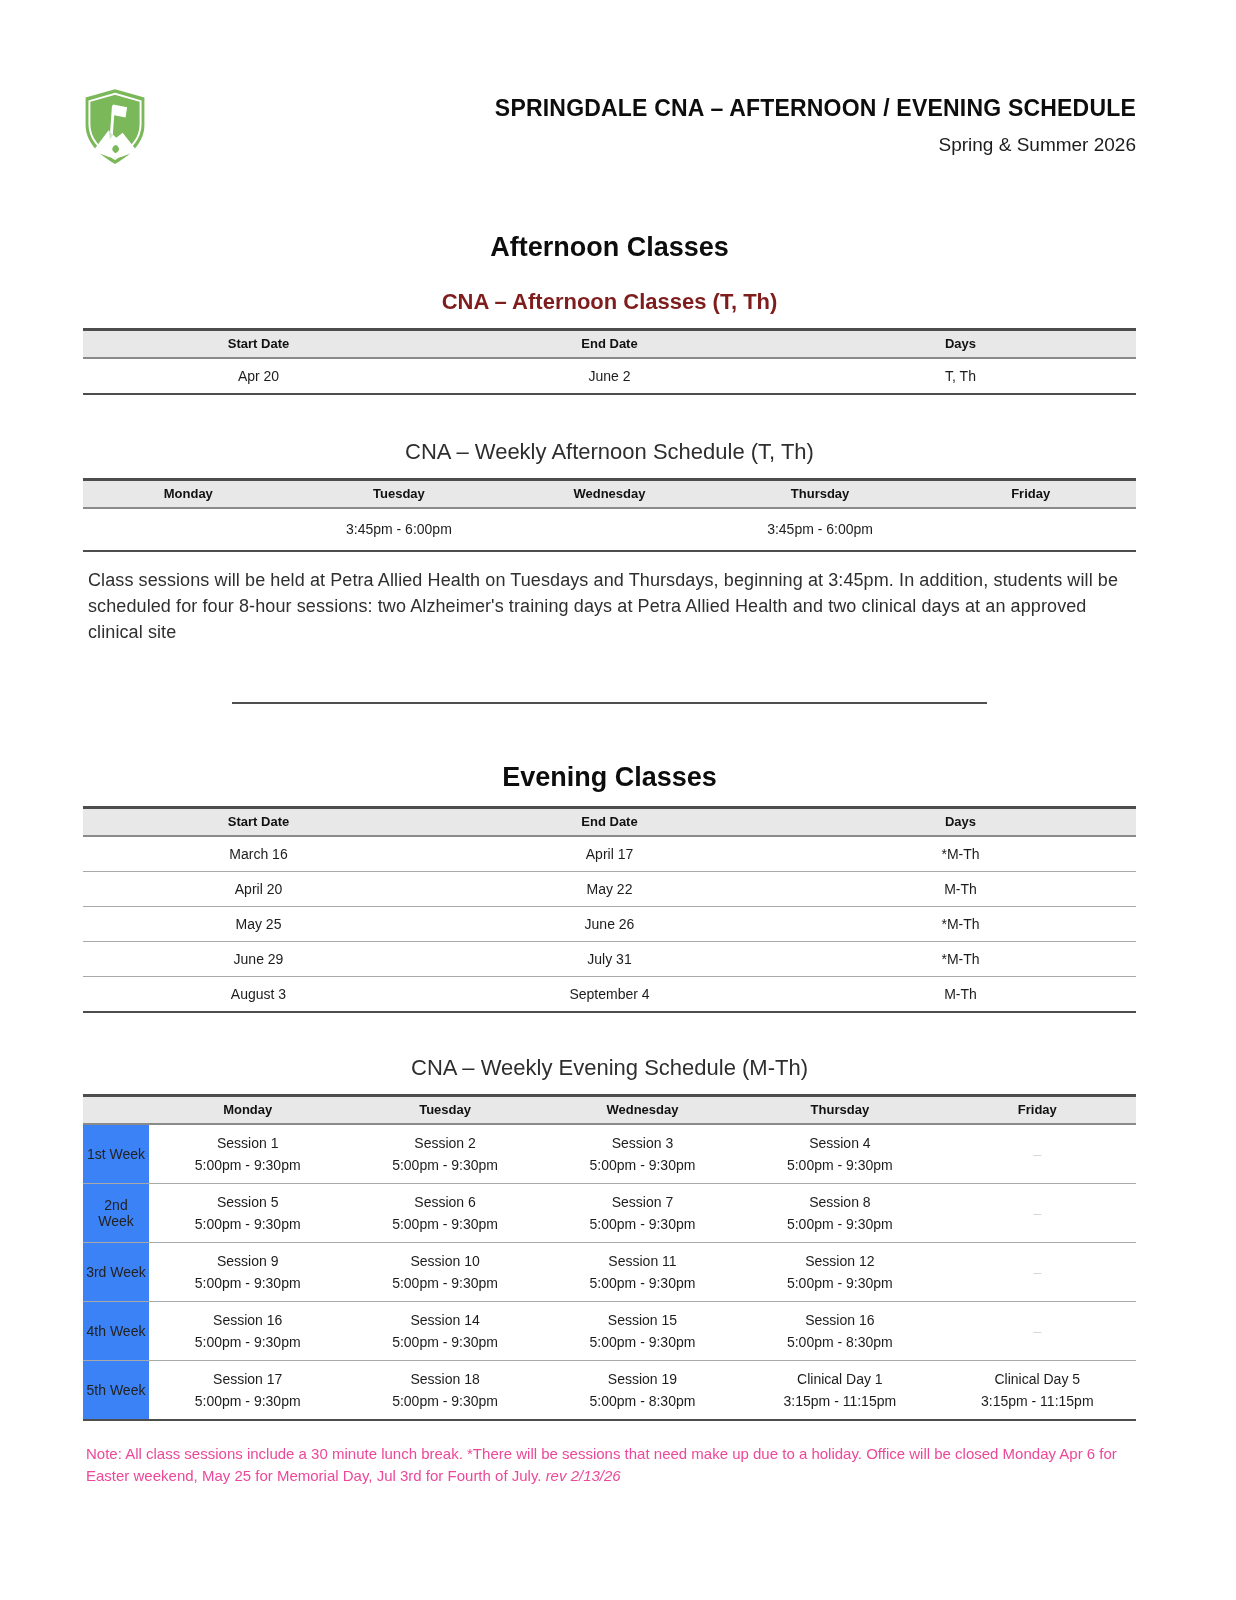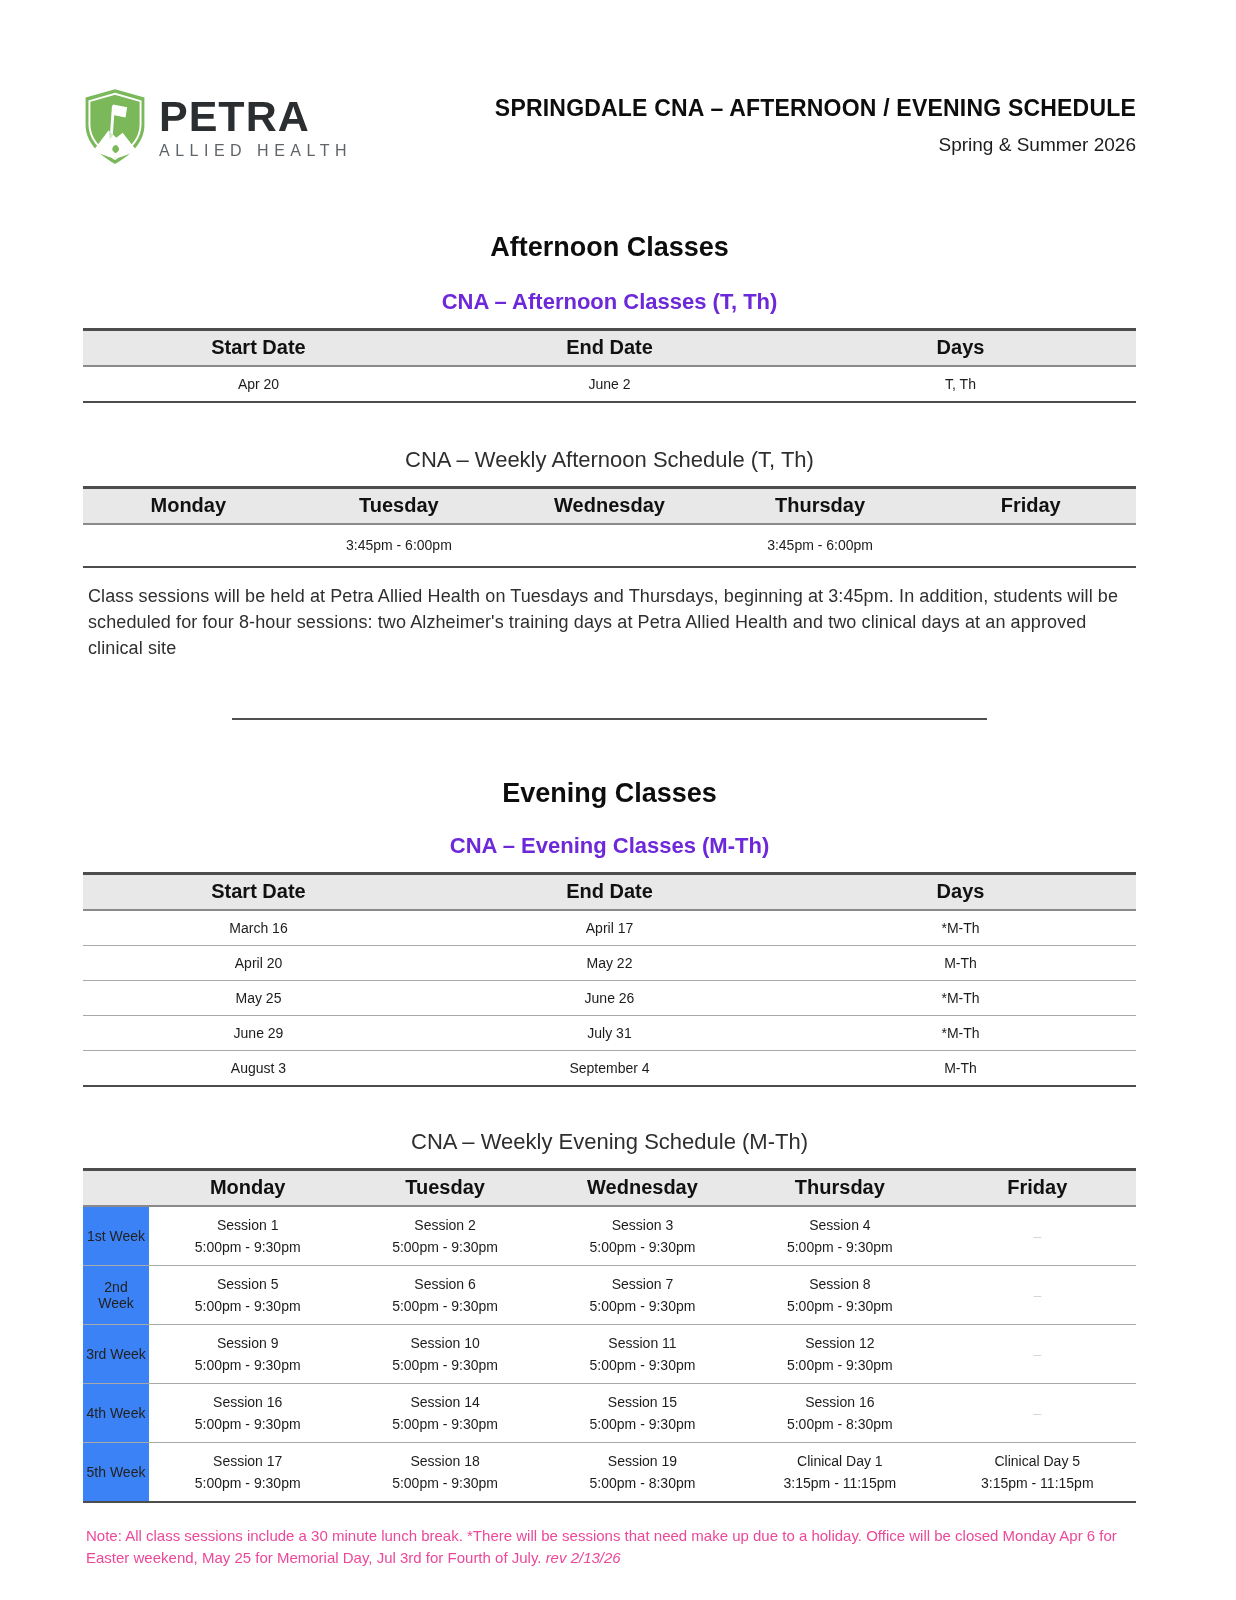--- a/index.html
+++ b/index.html
@@ -61,21 +61,21 @@
   .section-title {
     text-align: center;
     font-size: 27px;
     font-weight: bold;
     color: #0d0d0d;
   }
   .table-title {
     text-align: center;
     font-size: 22px;
     font-weight: bold;
-    color: #6d28d9;
+    color: #7f1d1d;
   }
   .table-title.light {
     font-weight: normal;
     color: #2e2e2e;
   }
 
   #afternoon-title { margin-top: 66px; }
   #afternoon-classes-title { margin-top: 26px; }
   #afternoon-weekly-title { margin-top: 44px; }
   #evening-title { margin-top: 58px; }
@@ -88,21 +88,21 @@
     border-collapse: collapse;
     table-layout: fixed;
   }
   .sched-table { margin-top: 13px; }
   thead tr {
     background: #e8e8e8;
     border-top: 3px solid #4d4d4d;
     border-bottom: 2px solid #8a8a8a;
   }
   th {
-    font-size: 20px;
+    font-size: 13px;
     font-weight: bold;
     color: #111;
     text-align: center;
     padding: 5px 4px 6px 4px;
   }
   td {
     font-size: 14px;
     color: #1c1c1c;
     text-align: center;
     padding: 9px 4px;
@@ -161,24 +161,20 @@
     <div class="brand">
       <svg class="brand-shield" viewBox="0 0 100 122" xmlns="http://www.w3.org/2000/svg">
         <path d="M50 2 L96 15 V58 C96 92 62 112 50 119 C38 112 4 92 4 58 V15 Z" fill="#7ab859"></path>
         <path d="M50 9 L90 20.5 V57 C90 87 60 105 50 111 C40 105 10 87 10 57 V20.5 Z" fill="none" stroke="#ffffff" stroke-width="3"></path>
         <path d="M47 26 L69 30 L66.5 46 L45 42 Z" fill="#ffffff"></path>
         <rect x="43.5" y="27" width="4.5" height="52" rx="2" fill="#ffffff" transform="rotate(4 46 53)"></rect>
         <path d="M16 98 L40 66 L52 78 L62 70 L84 98 L70 104 Q50 114 30 104 Z" fill="#ffffff"></path>
         <path d="M47 92 q4 -6 8 0 q4 6 -4 10 q-8 -4 -4 -10" fill="#7ab859"></path>
         <path d="M40 66 L47 74 L42 80 Z" fill="#7ab859" opacity="0.35"></path>
       </svg>
-      <div class="brand-text">
-        <div class="brand-name">PETRA</div>
-        <div class="brand-tagline">ALLIED HEALTH</div>
-      </div>
     </div>
     <div class="title-block">
       <div class="doc-title">SPRINGDALE CNA – AFTERNOON / EVENING SCHEDULE</div>
       <div class="doc-subtitle">Spring &amp; Summer 2026</div>
     </div>
   </div>
 
   <div class="section-title" id="afternoon-title">Afternoon Classes</div>
 
   <div class="table-title" id="afternoon-classes-title">CNA – Afternoon Classes (T, Th)</div>
@@ -222,21 +218,20 @@
       </tr>
     </tbody>
   </table>
 
   <p class="description">Class sessions will be held at Petra Allied Health on Tuesdays and Thursdays, beginning at 3:45pm. In addition, students will be scheduled for four 8-hour sessions: two Alzheimer's training days at Petra Allied Health and two clinical days at an approved clinical site</p>
 
   <div class="divider"></div>
 
   <div class="section-title" id="evening-title">Evening Classes</div>
 
-  <div class="table-title" id="evening-classes-title">CNA – Evening Classes (M-Th)</div>
 
   <table class="sched-table">
     <thead>
       <tr>
         <th>Start Date</th>
         <th>End Date</th>
         <th>Days</th>
       </tr>
     </thead>
     <tbody>

